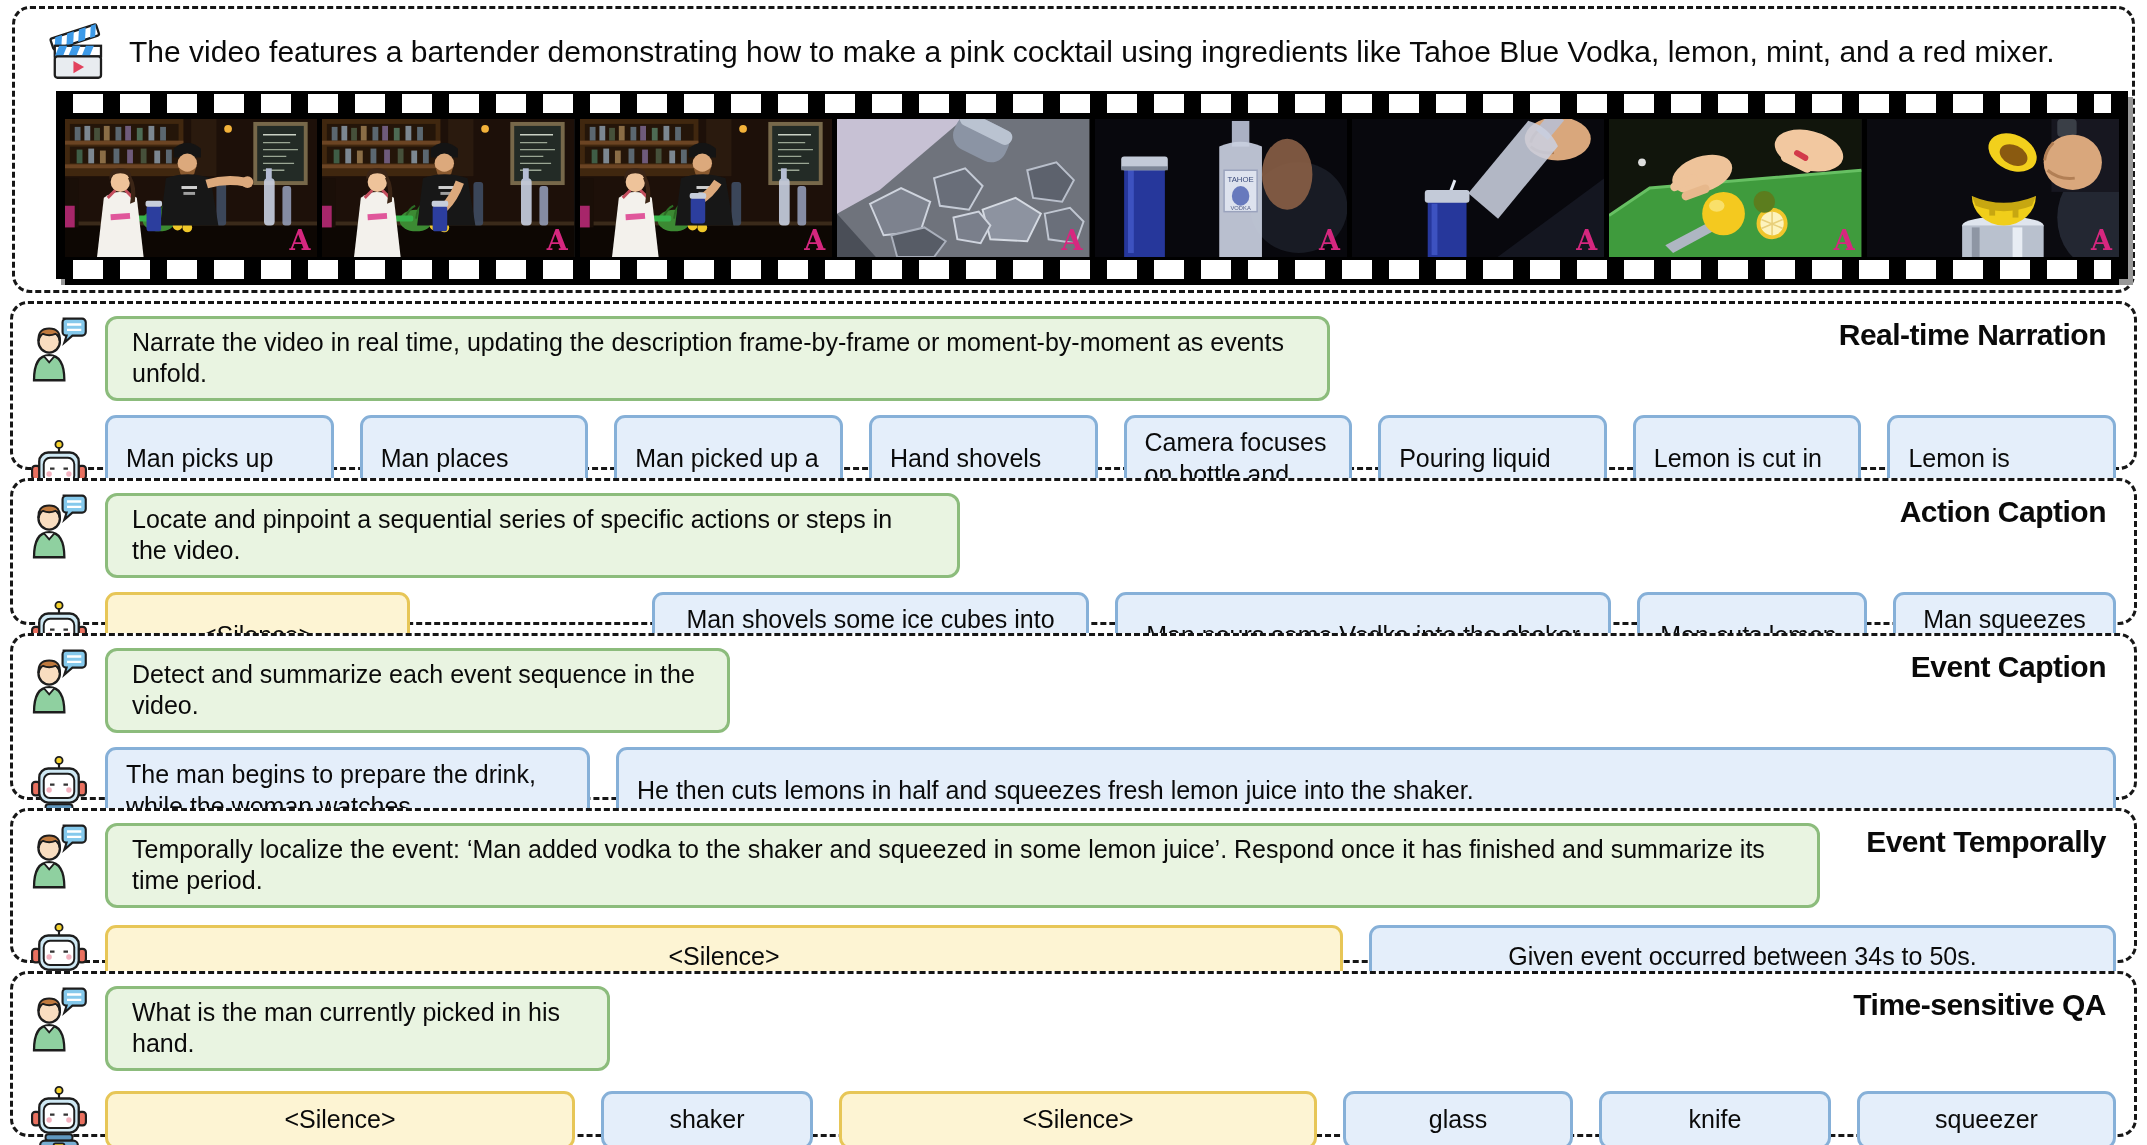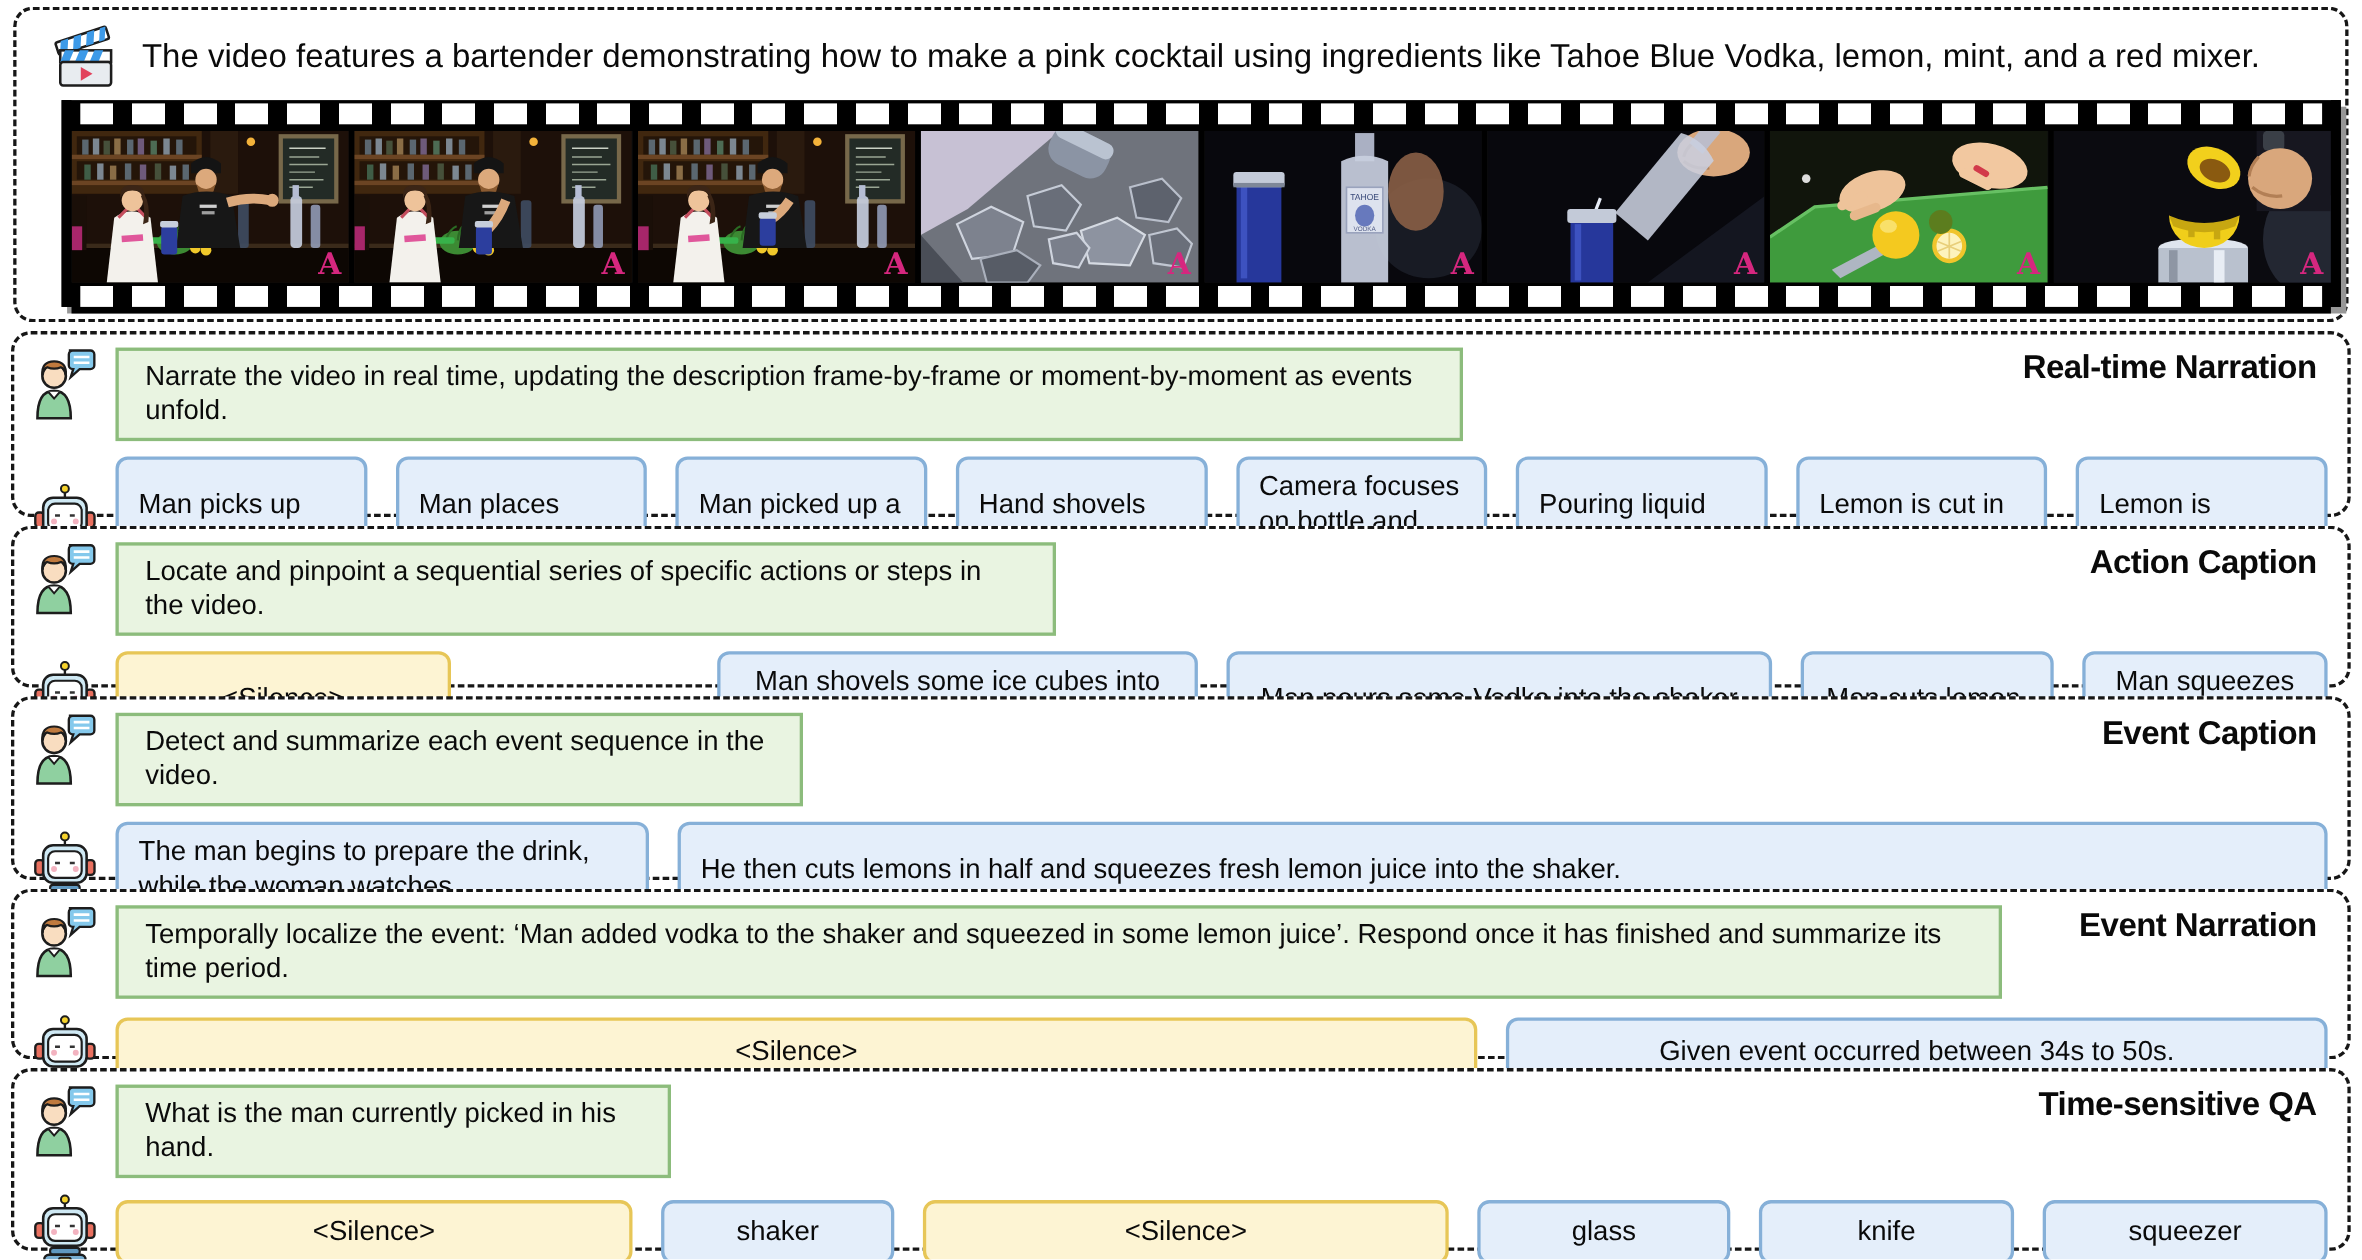--- a/index.html
+++ b/index.html
@@ -28,21 +28,21 @@
   .task{left:10px;width:2127px;padding:12px 18px 12px 14px;}
   .sec-narr{top:301px;height:169px;}
   .sec-act {top:478px;height:147px;}
   .sec-ev  {top:633px;height:167px;}
   .sec-gr  {top:808px;height:155px;}
   .sec-qa  {top:971px;height:166px;}
   .sec-title{position:absolute;right:28px;top:14px;font-size:30px;font-weight:700;letter-spacing:-0.5px;}
 
   .prow{display:flex;align-items:flex-start;gap:14px;}
   .avatar{flex:none;width:64px;display:flex;justify-content:center;}
-  .prompt{background:#e9f4e1;border:3px solid #8cbc7c;border-radius:0;box-sizing:border-box;
+  .prompt{background:#e9f4e1;border:3px solid #8cbc7c;border-radius:12px;box-sizing:border-box;
     min-height:54px;display:flex;align-items:center;padding:8px 24px;font-size:25px;line-height:1.25;}
   .rrow{display:flex;align-items:center;gap:14px;margin-top:14px;}
   .bubbles{flex:1;display:flex;gap:26px;align-items:stretch;}
   .bubble{border-radius:11px;box-sizing:border-box;display:flex;align-items:center;
     padding:8px 18px;font-size:25px;line-height:1.3;}
   .blue{background:#e4eefa;border:3px solid #86b0d8;}
   .yellow{background:#fdf4d3;border:3px solid #e7c657;justify-content:center;text-align:center;}
   .center{justify-content:center;text-align:center;}
   .spacer{flex:none;border:none;background:transparent;}
   .grow{flex:1 1 0;}
@@ -413,21 +413,21 @@
           </svg>
         </div>
       <div class="bubbles">
         <div class="bubble blue mh84 w-ev-1">The man begins to prepare the drink, while the woman watches.</div>
         <div class="bubble blue mh84 grow">He then cuts lemons in half and squeezes fresh lemon juice into the shaker.</div>
       </div>
     </div>
   </div>
 
   <div class="dashedbox task sec-gr">
-    <div class="sec-title">Event Narration</div>
+    <div class="sec-title">Event Temporally</div>
     <div class="prow">
       <div class="avatar">
           <svg width="62" height="66" viewBox="0 0 66 74">
             <use href="#sym-person"></use>
           </svg>
         </div>
       <div class="prompt" style="width:1715px;">Temporally localize the event: ‘Man added vodka to the shaker and squeezed in some lemon juice’. Respond once it has finished and summarize its time period.</div>
     </div>
     <div class="rrow">
       <div class="avatar">

